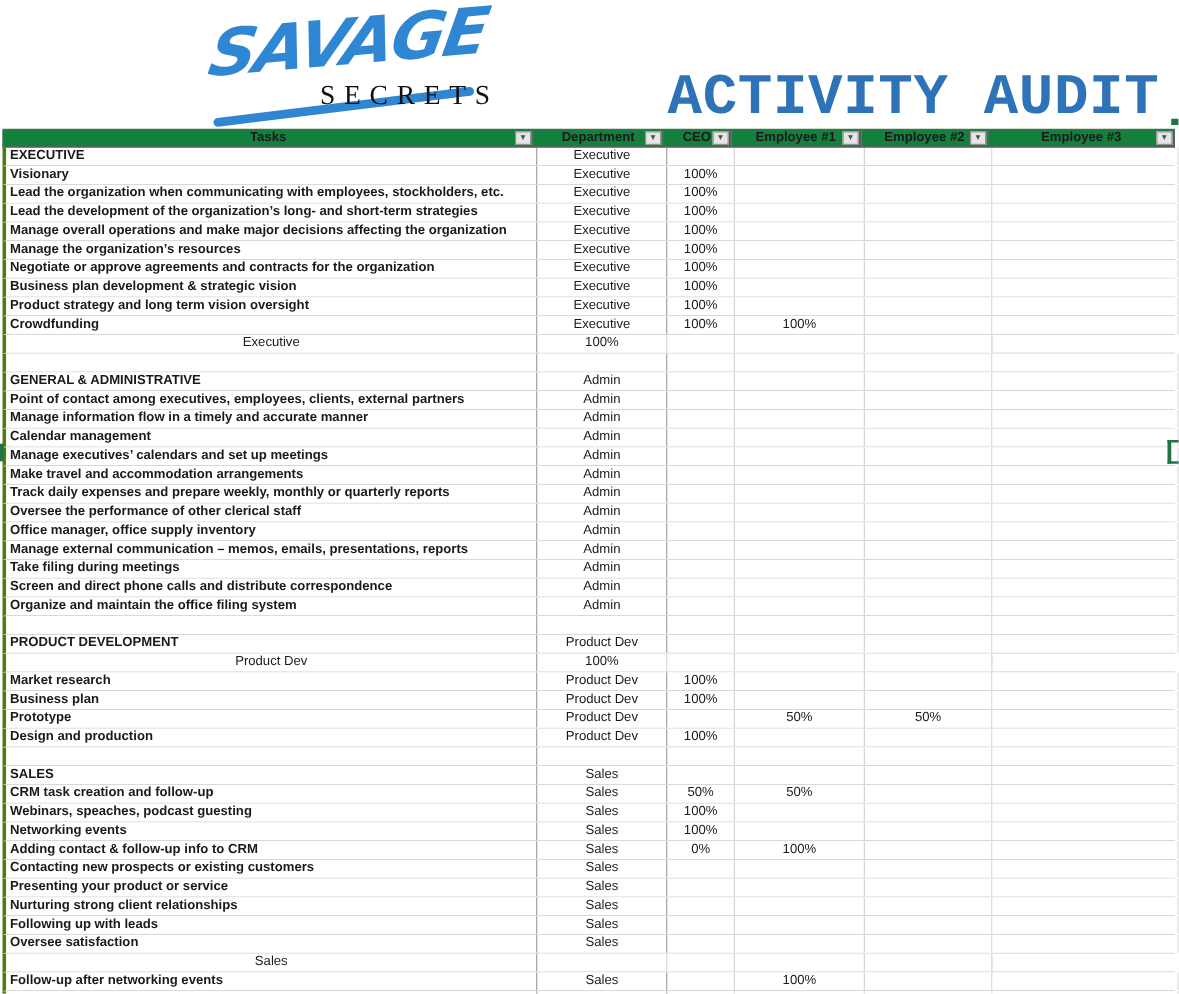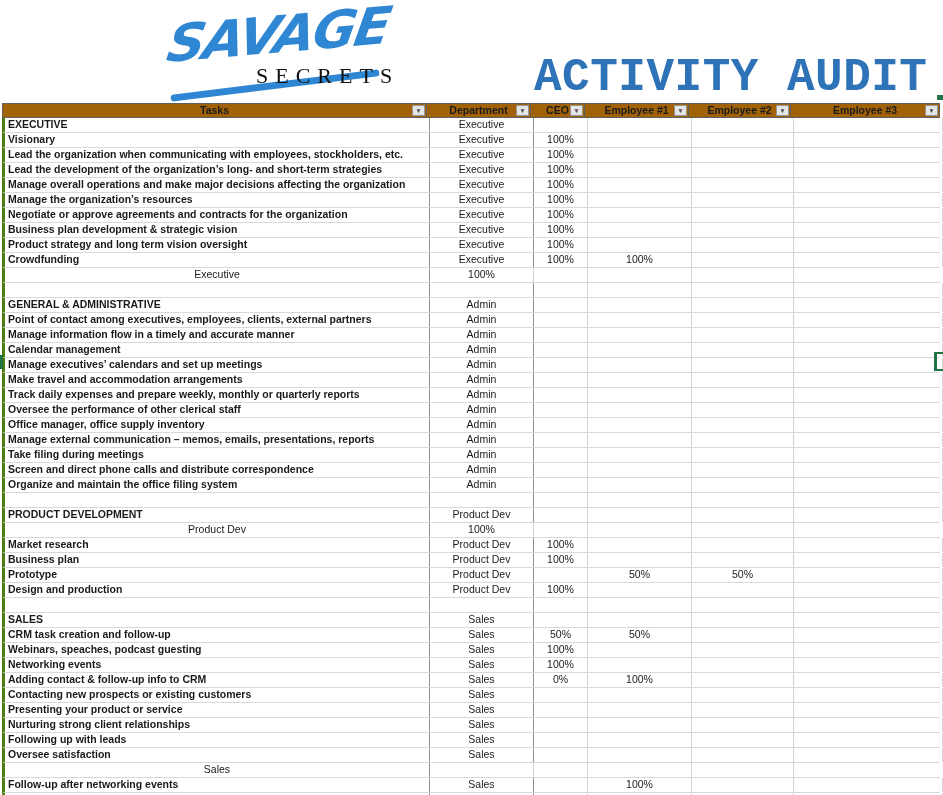--- a/index.html
+++ b/index.html
@@ -24,21 +24,21 @@
     position:absolute;left:487px;top:52px;font-size:46px;font-weight:bold;letter-spacing:0.5px;
     font-family:Liberation Mono, monospace;
     margin-left:47px;
   }
   
   .table{position:absolute;left:2px;top:103px;width:938px;}
   .hrow,.row{display:grid;grid-template-columns:425px 104px 54px 104px 102px 149px;height:14px;}
   .hrow{border-top:1px solid #5f5f5f;}
   .hcell{
     position:relative;border-right:1px solid #5f5f5f;border-bottom:1px solid #5f5f5f;
-    font-weight:bold;font-size:10.5px;line-height:13px;text-align:center;background:#a16207;
+    font-weight:bold;font-size:10.5px;line-height:13px;text-align:center;background:#15803d;
     white-space:nowrap;overflow:hidden;
   }
   .hcell:first-child{border-left:1px solid #5f5f5f;}
   .filter-btn{
     position:absolute;right:1px;top:1px;width:13px;height:11px;background:#e6e6e6;
     border:1px solid #949494;font-size:6.5px;line-height:10px;color:#4d4d4d;text-align:center;
     padding:0;cursor:pointer;font-family:"Liberation Sans", sans-serif;box-sizing:border-box;
   }
   .row{border-bottom:1px solid #d9d9d9;border-left:3px solid #4d7c0f;}
   .cell{

